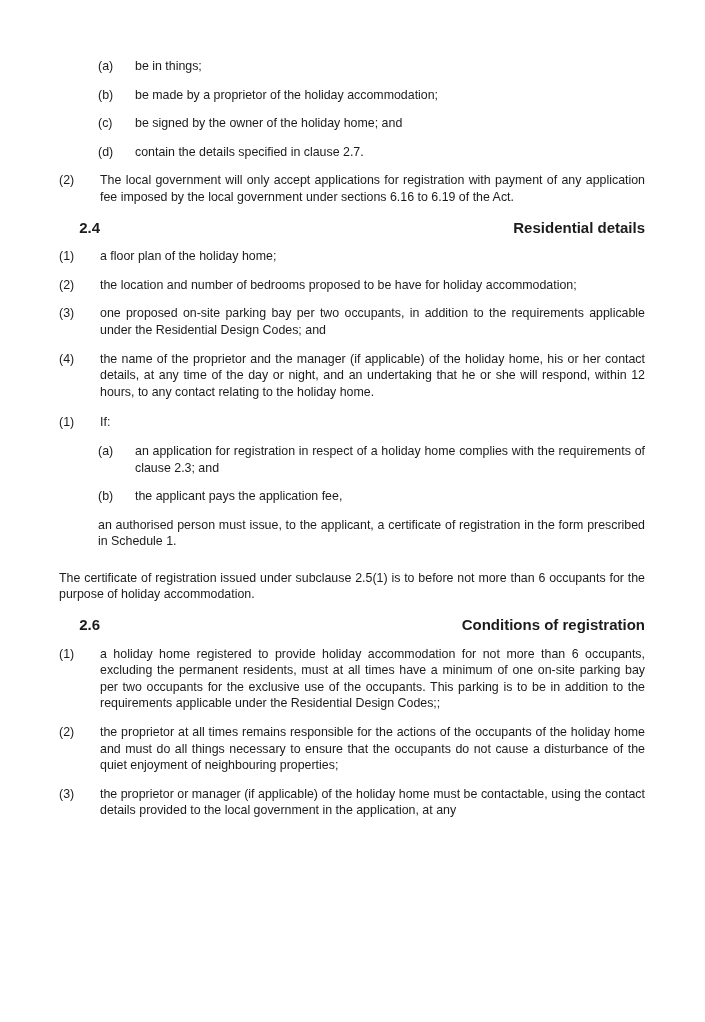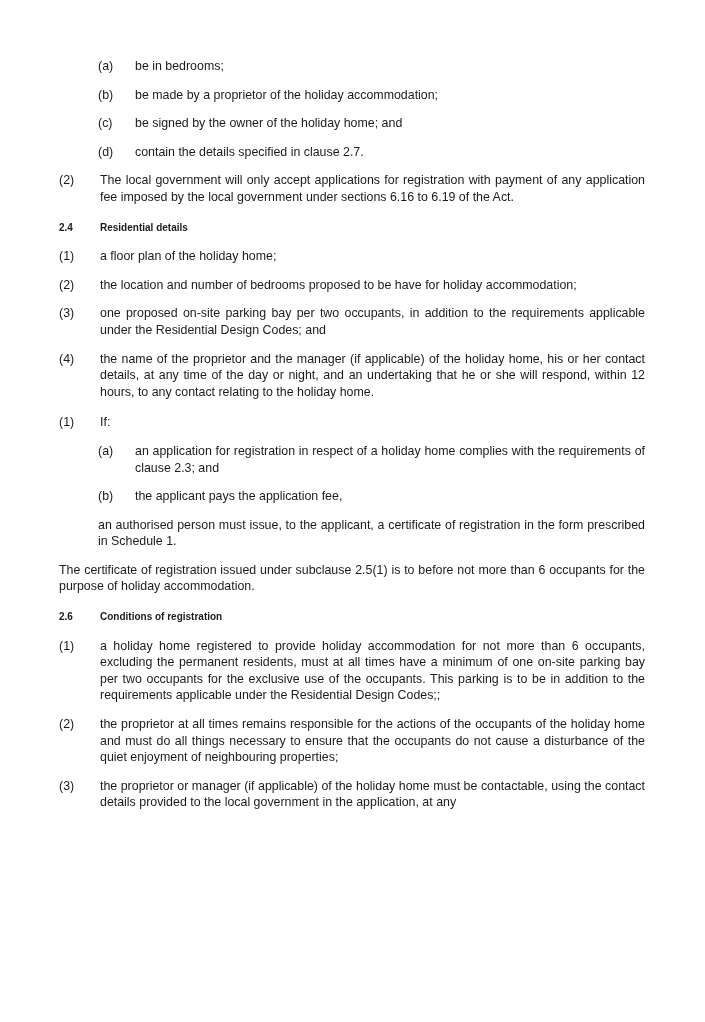--- a/index.html
+++ b/index.html
@@ -69,50 +69,51 @@
 
   
   .lvl2 {
     margin-left: 39px;
   }
   .lvl2 > .marker { width: 37px; }
 
   
   .cont-lvl2 {
     margin-left: 39px;
-    margin-bottom: 12px;
+    margin-bottom: 20px;
   }
 
   
   .heading {
     display: flex;
     align-items: baseline;
     font-weight: bold;
-    font-size: 10px;
+    font-size: 15px;
     line-height: 16.6px;
     margin: 0 0 12px 0;
+    text-align: right;
   }
   .heading .hnum {
     flex: 0 0 auto;
     width: 41px;
   }
   .heading .htitle {
     flex: 1 1 auto;
   }
   .gap-lg { margin-bottom: 14px; }
 </style>
 </head>
 <body>
 
 <div class="page">
   <div class="doc-body">
 
     <div class="item lvl2">
       <span class="marker">(a)</span>
-      <span class="itext">be in bedrooms;</span>
+      <span class="itext">be in things;</span>
     </div>
 
     <div class="item lvl2">
       <span class="marker">(b)</span>
       <span class="itext">be made by a proprietor of the holiday accommodation;</span>
     </div>
 
     <div class="item lvl2">
       <span class="marker">(c)</span>
       <span class="itext">be signed by the owner of the holiday home; and</span>

